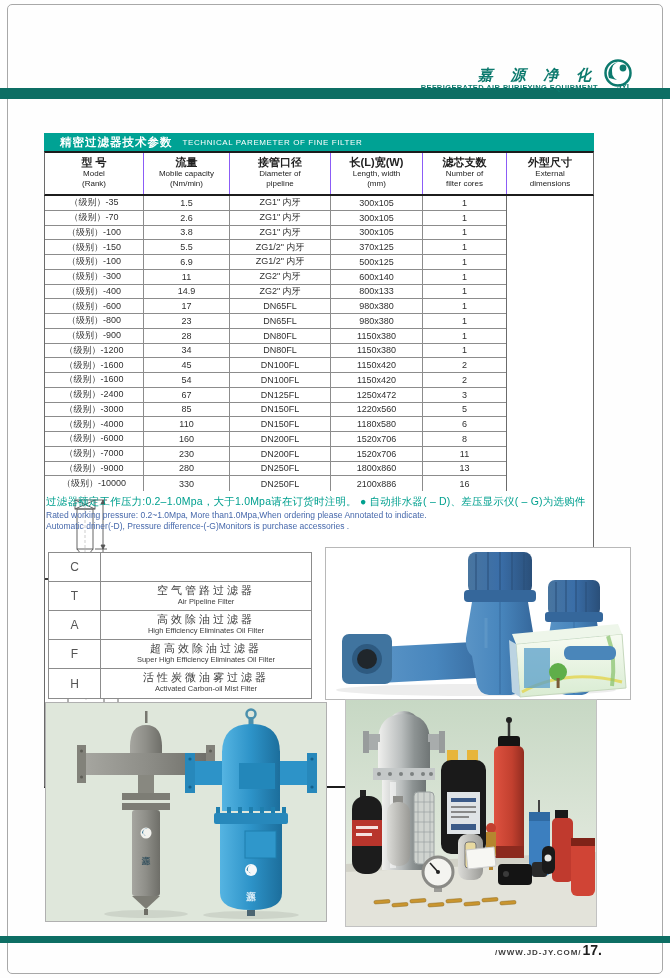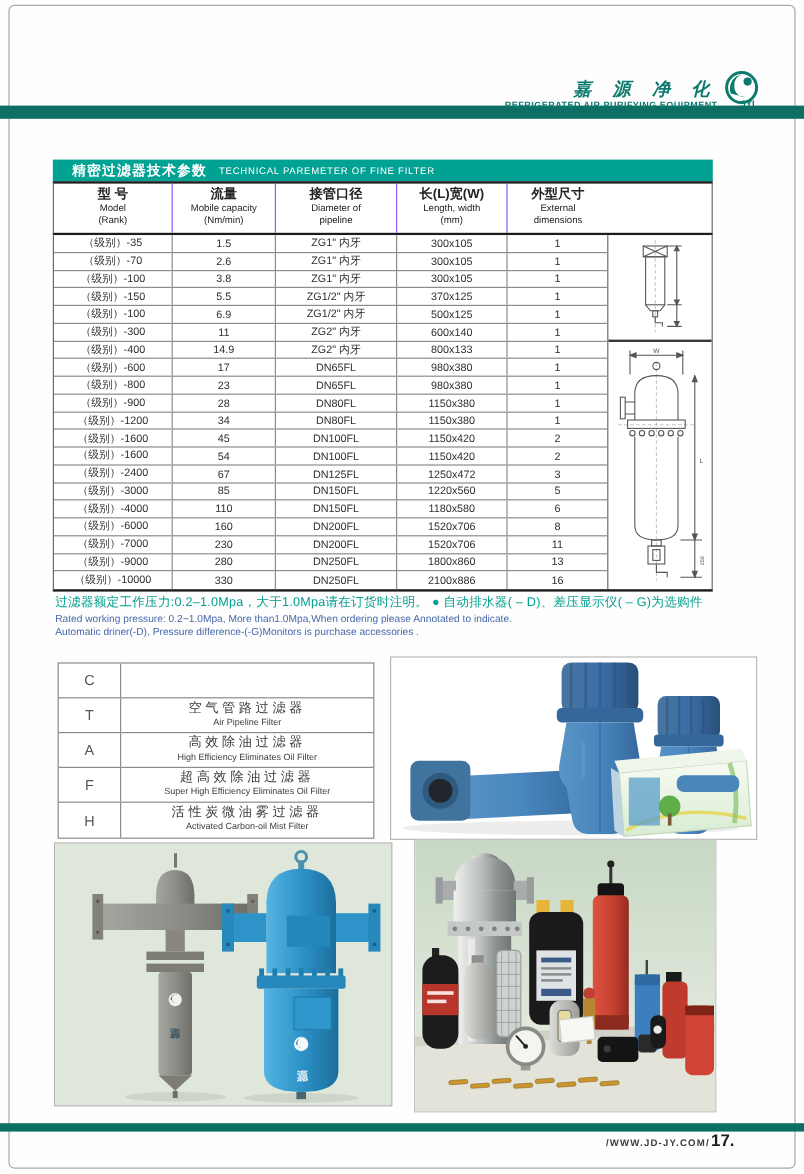--- a/index.html
+++ b/index.html
@@ -29,21 +29,21 @@
   .h-cn{font-size:11px;font-weight:bold;line-height:13px;}
   .h-en{font-size:8px;line-height:9.5px;}
   .h-sub{font-size:8px;line-height:9.5px;}
   .t-head .hcell:nth-child(1){width:99px;}
   .t-head .hcell:nth-child(2){width:86px;}
   .t-head .hcell:nth-child(3){width:101px;}
   .t-head .hcell:nth-child(4){width:92px;}
   .t-head .hcell:nth-child(5){width:84px;}
   .t-head .hcell:nth-child(6){width:86px;}
   .t-body{display:flex;border-left:1px solid #6b6b6b;border-right:1px solid #6b6b6b;
-          border-bottom:2px solid #1c1c1c;box-sizing:content-box;background:#fff;}
+          border-bottom:2px solid #1c1c1c;box-sizing:content-box;background:#fff;flex-direction:column;}
   .t-rows{width:462px;border-right:1px solid #6b6b6b;box-sizing:border-box;}
   .trow{display:flex;height:14.75px;box-sizing:border-box;border-bottom:1px solid #8c8c8c;}
   .trow:last-child{border-bottom:none;}
   .tcell{box-sizing:border-box;border-right:1px solid #8c8c8c;font-size:9px;color:#303030;
          display:flex;align-items:center;justify-content:center;overflow:hidden;white-space:nowrap;}
   .tcell:last-child{border-right:none;}
   .tcell:nth-child(1){width:99px;}
   .tcell:nth-child(2){width:86px;}
   .tcell:nth-child(3){width:101px;}
   .tcell:nth-child(4){width:92px;}
@@ -68,21 +68,21 @@
   .l-en{font-size:7.5px;color:#3c3c3c;line-height:9px;}
 
   
   .photo{position:absolute;box-sizing:border-box;}
   .photo svg{display:block;width:100%;height:100%;}
   .photo1{left:325px;top:547px;width:306px;height:153px;border:1px solid #b8b8b8;background:#fff;}
   .photo2{left:45px;top:702px;width:282px;height:220px;border:1px solid #b0b0b0;}
   .photo3{left:345px;top:699px;width:252px;height:228px;border:1px solid #c2c2c2;}
 
   
-  .footer{position:absolute;top:942px;right:58px;display:flex;align-items:baseline;gap:1px;}
+  .footer{position:absolute;top:942px;right:68px;display:flex;align-items:baseline;gap:1px;}
   .f-url{font-size:8px;font-weight:bold;letter-spacing:1px;color:#3c3c3c;}
   .f-page{font-size:14px;font-weight:bold;color:#1e1e1e;}
 
   .dim-text{font-family:"Liberation Sans",sans-serif;fill:#555;}
 </style>
 </head>
 <body>
 
 <div class="page">
   <div class="frame"></div>
@@ -120,20 +120,25 @@
       </div>
         <div class="hcell">
         <div class="h-cn">接管口径</div>
         <div class="h-en">Diameter of</div>
         <div class="h-sub">pipeline</div>
       </div>
         <div class="hcell">
         <div class="h-cn">长(L)宽(W)</div>
         <div class="h-en">Length, width</div>
         <div class="h-sub">(mm)</div>
+      </div>
+        <div class="hcell">
+        <div class="h-cn">滤芯支数</div>
+        <div class="h-en">Number of</div>
+        <div class="h-sub">filter cores</div>
       </div>
         <div class="hcell">
         <div class="h-cn">外型尺寸</div>
         <div class="h-en">External</div>
         <div class="h-sub">dimensions</div>
       </div>
       </div>
     <div class="t-body">
       <div class="t-rows">
 

